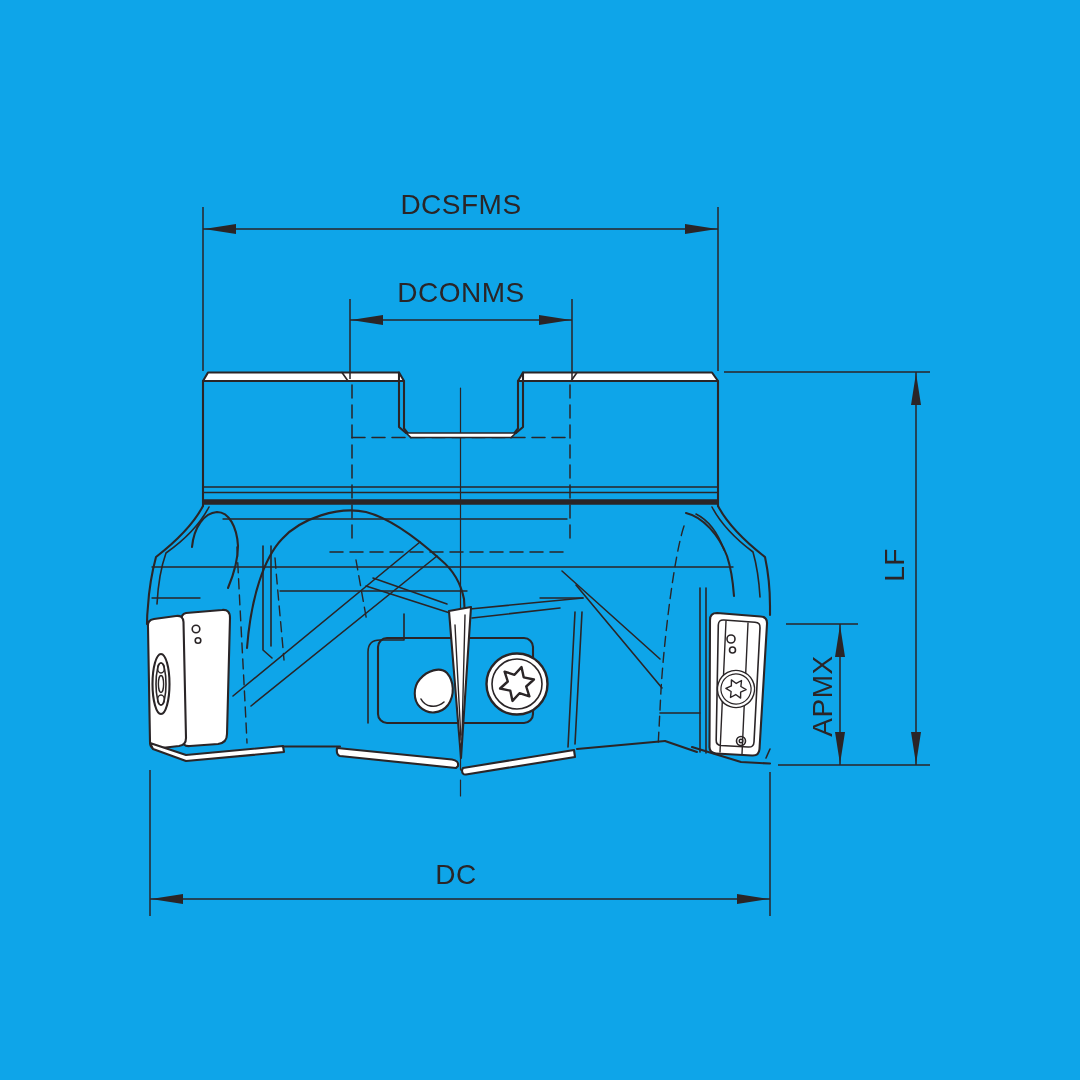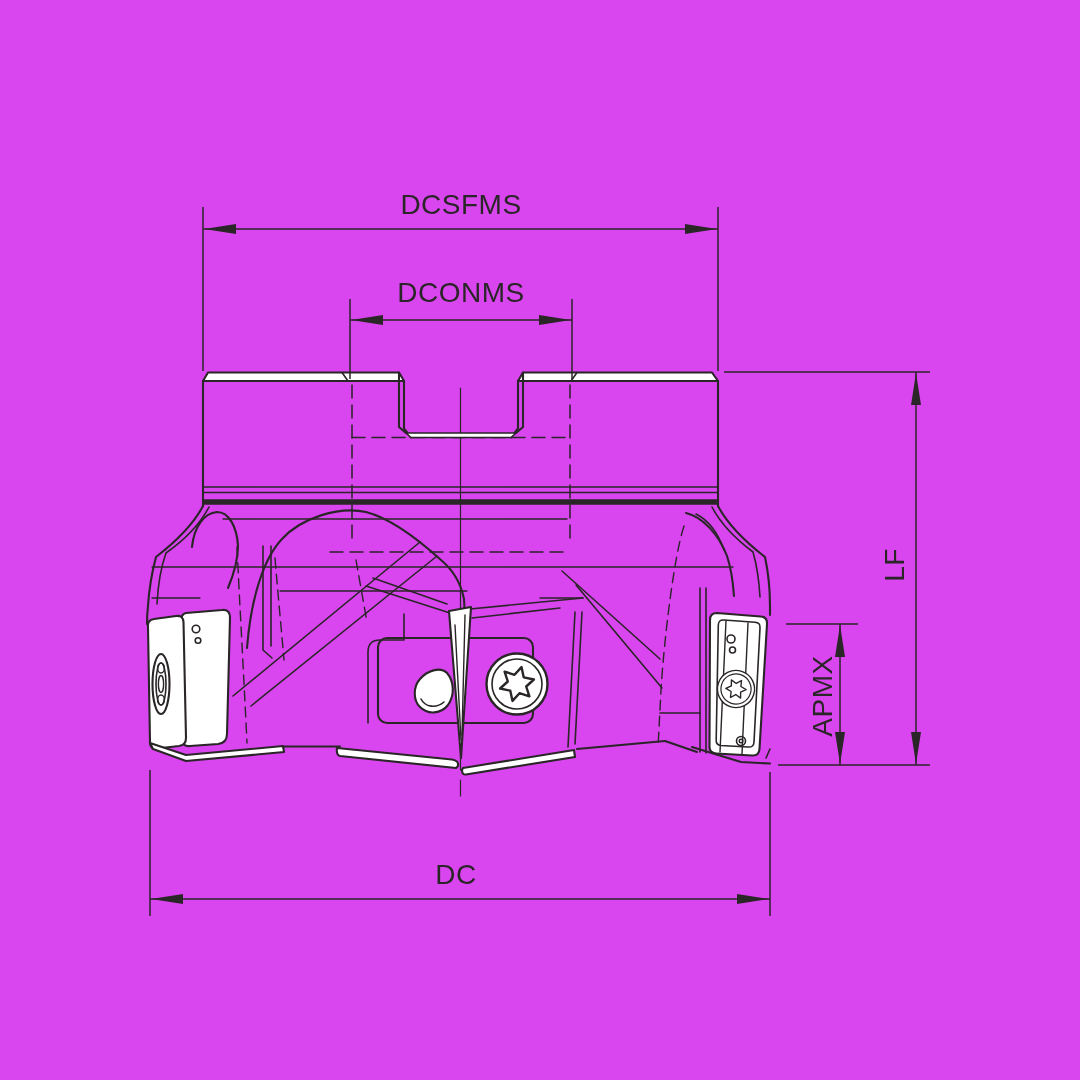--- a/index.html
+++ b/index.html
@@ -1,17 +1,17 @@
 <!DOCTYPE html>
 <html><head>
 <meta charset="utf-8">
 <style>
   html,body{margin:0;padding:0;background:#ffffff;}
   #canvas{
-    position:relative;width:1080px;height:1080px;background:#d946ef;
+    position:relative;width:1080px;height:1080px;background:#0ea5e9;
     font-family:"Liberation Sans", sans-serif;color:#2a2527;overflow:hidden;
   }
   svg{display:block}
   .ln{stroke:#2a2527;fill:none;stroke-linecap:round;stroke-linejoin:round;}
   .w1{stroke-width:1.4}.w15{stroke-width:1.6}.w2{stroke-width:2.1}.w25{stroke-width:2.4}
   .thick{stroke-width:5.5;stroke-linecap:butt}
   .dash{stroke-dasharray:13 7;stroke-width:1.5}
   .dash2{stroke-dasharray:10 6;stroke-width:1.4}
   .cl{stroke-width:1.2}
   .wf{fill:#ffffff;stroke:#2a2527;stroke-linejoin:round;}

